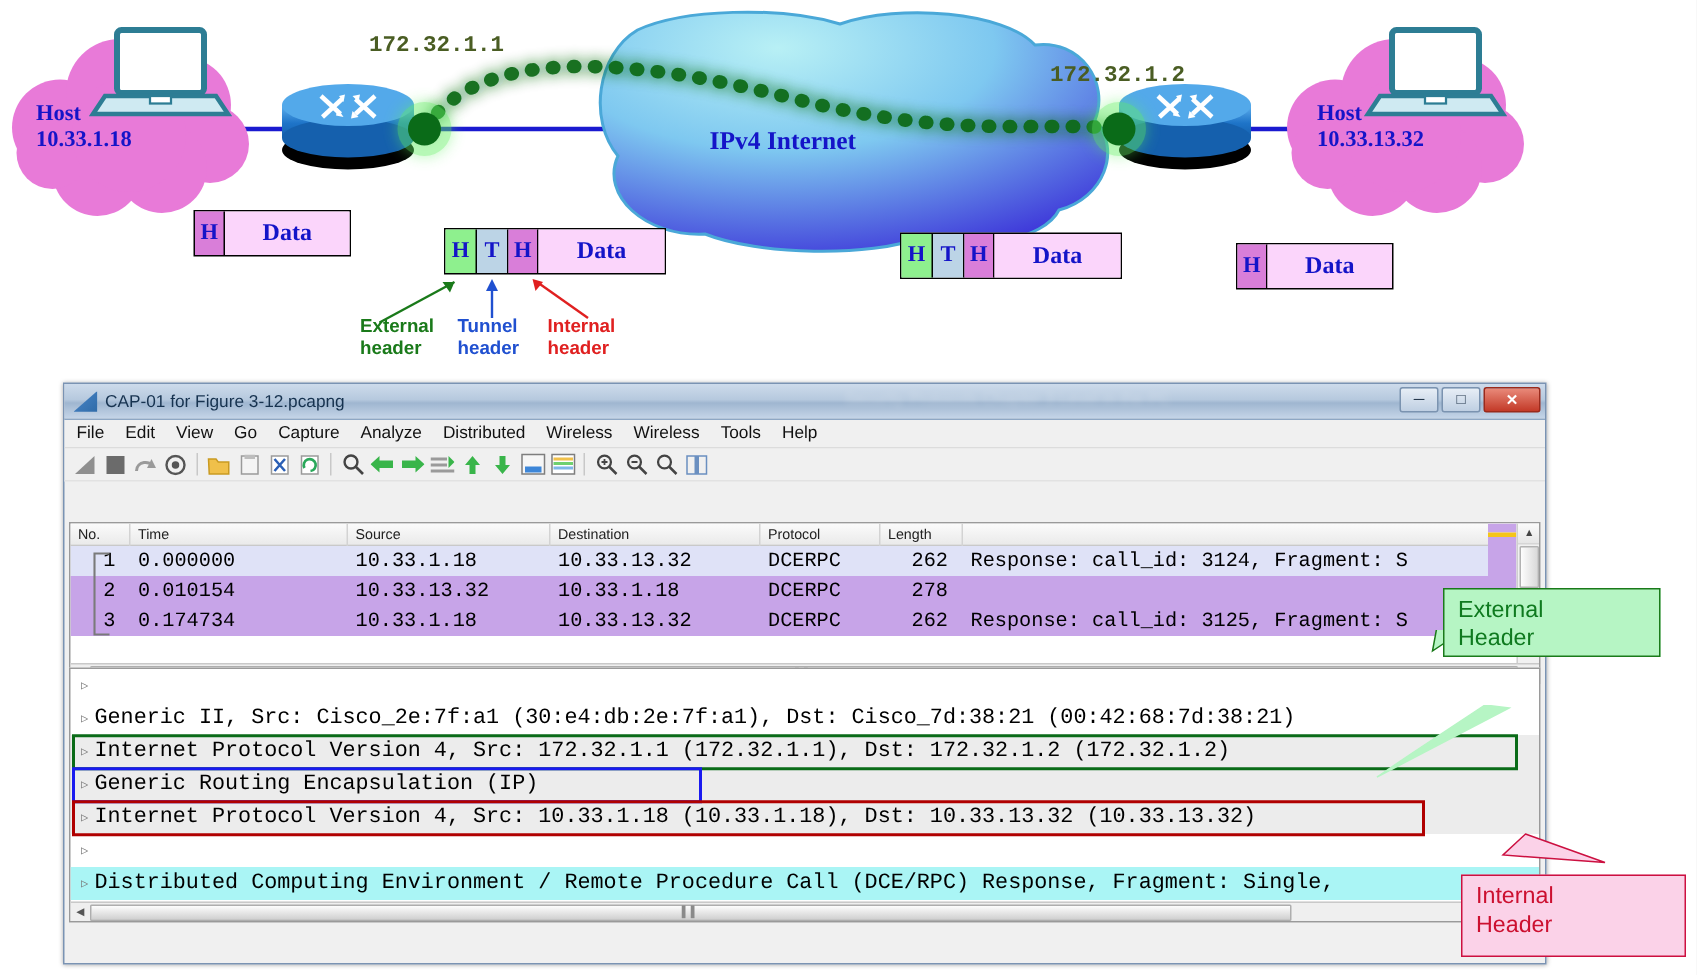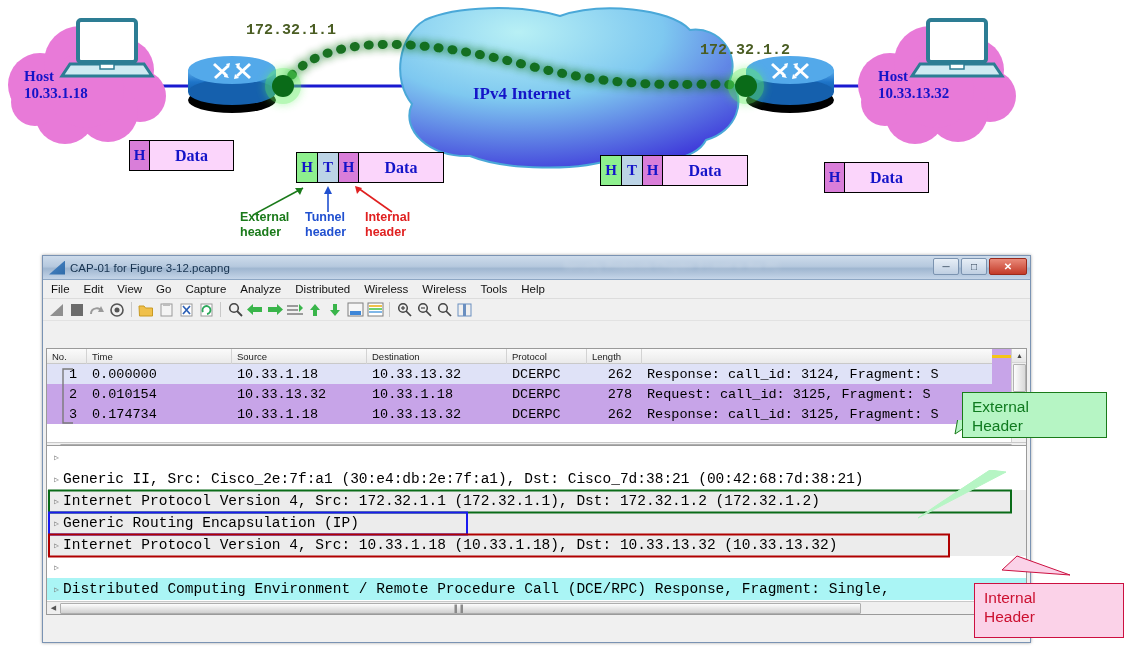--- a/index.html
+++ b/index.html
@@ -561,21 +561,20 @@
       <div class="pc num" style="width:55px;">262</div>
       <div class="pc" style="flex:1;">Response: call_id: 3124, Fragment: S</div>
     </div>
     <div class="prow purple">
       <div class="pc num" style="width:40px;">2</div>
       <div class="pc" style="width:145px;">0.010154</div>
       <div class="pc" style="width:135px;">10.33.13.32</div>
       <div class="pc" style="width:140px;">10.33.1.18</div>
       <div class="pc" style="width:80px;">DCERPC</div>
       <div class="pc num" style="width:55px;">278</div>
-      <div class="pc" style="flex:1;">Request: call_id: 3125, Fragment: S</div>
     </div>
     <div class="prow purple">
       <div class="pc num" style="width:40px;">3</div>
       <div class="pc" style="width:145px;">0.174734</div>
       <div class="pc" style="width:135px;">10.33.1.18</div>
       <div class="pc" style="width:140px;">10.33.13.32</div>
       <div class="pc" style="width:80px;">DCERPC</div>
       <div class="pc num" style="width:55px;">262</div>
       <div class="pc" style="flex:1;">Response: call_id: 3125, Fragment: S</div>
     </div>

